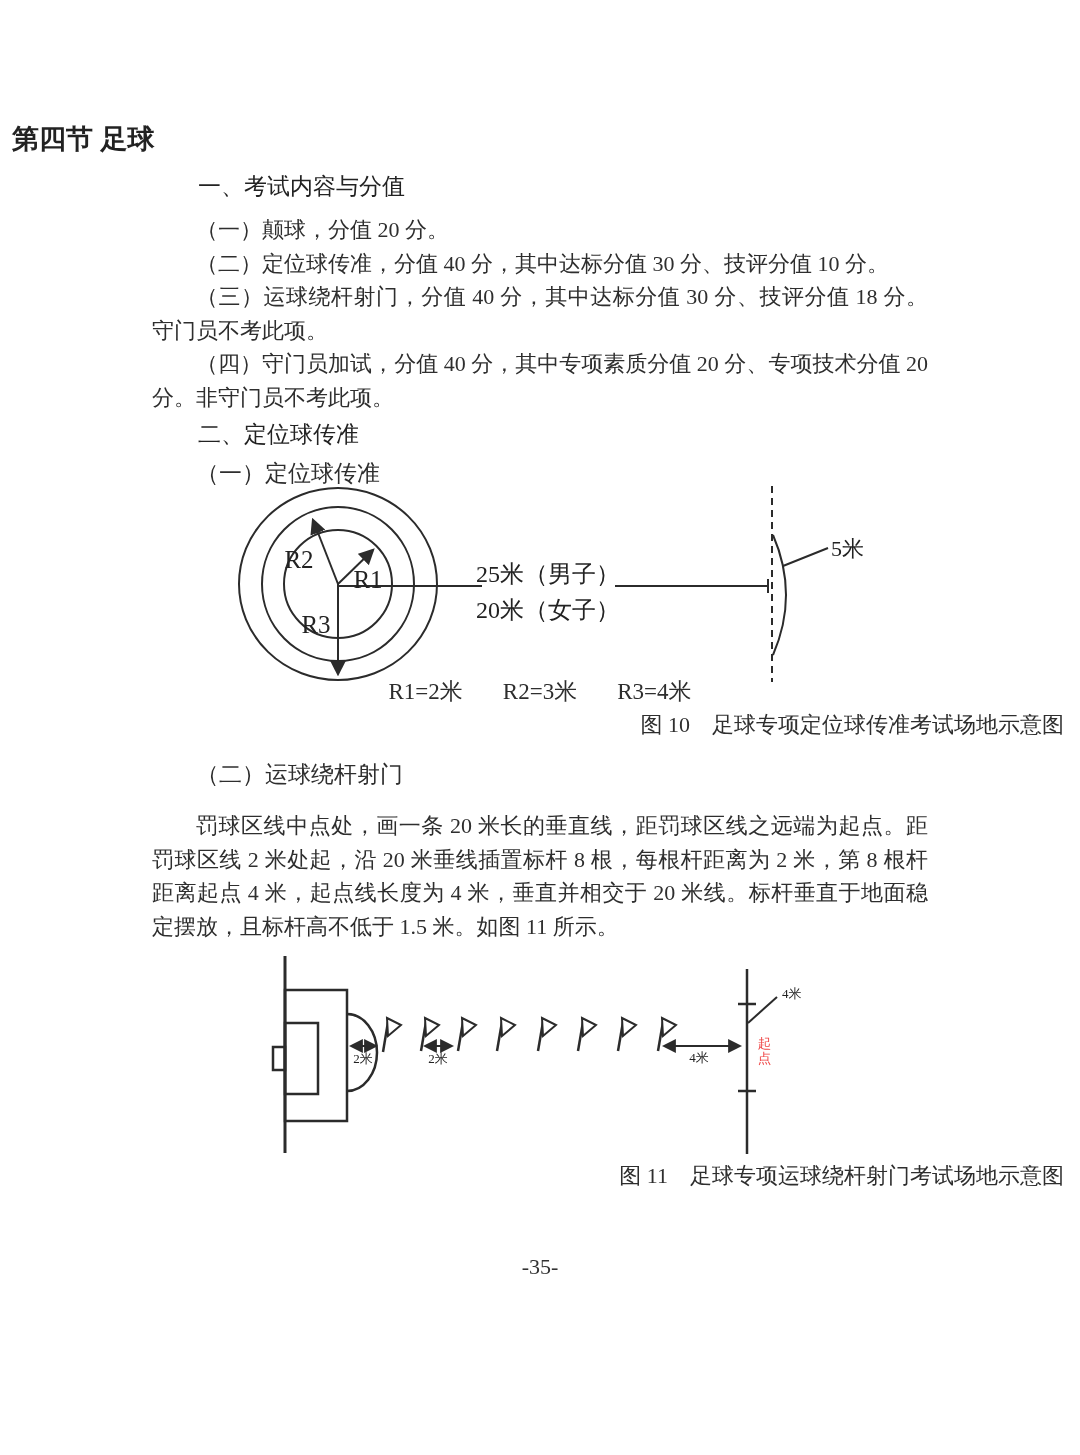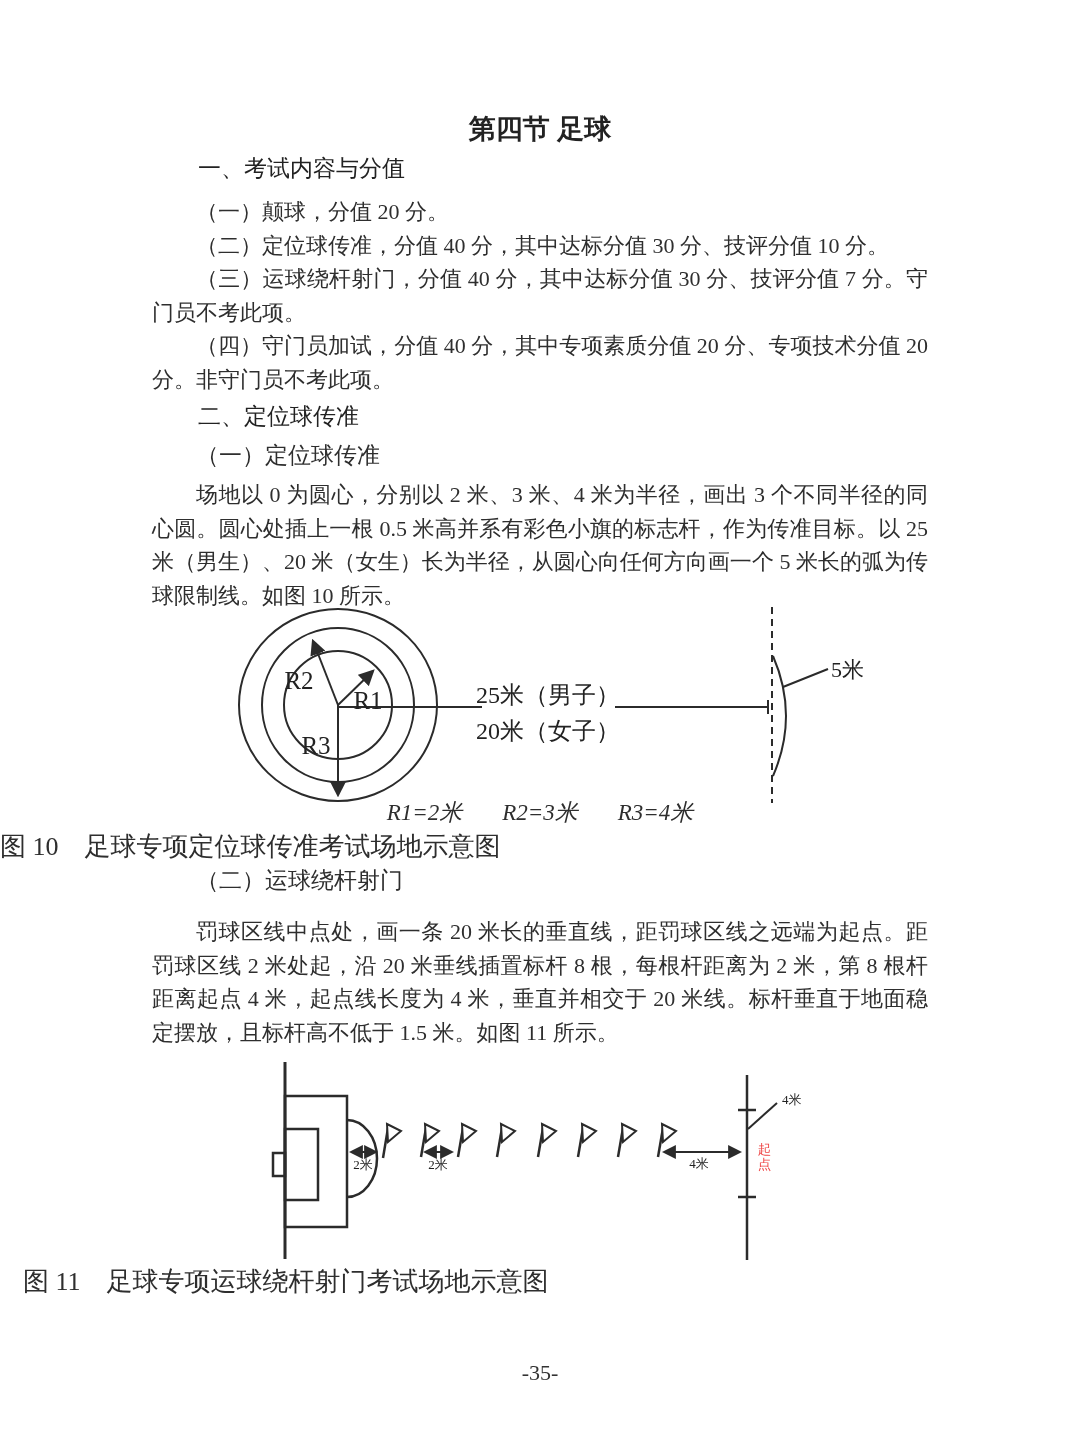--- a/index.html
+++ b/index.html
@@ -6,25 +6,24 @@
   .page {
     position: relative;
     width: 1080px;
     height: 1455px;
     background: #ffffff;
     overflow: hidden;
     color: #2e2e2e;
     font-family: "Liberation Serif", "DejaVu Serif", serif;
   }
   .doc-title {
-    margin: 2px;
+    margin: 12px;
     padding-top: 109px;
     height: 36px;
     line-height: 36px;
-    text-align: center;
     font-family: "Liberation Sans", "DejaVu Sans", sans-serif;
     font-weight: bold;
     font-size: 27px;
     color: #222;
   }
   .h-bold {
     margin: 0 152px;
     padding-left: 46px;
     font-family: "Liberation Sans", "DejaVu Sans", sans-serif;
     font-weight: normal;
@@ -58,26 +57,25 @@
   .fig11 { margin-top: 13px; }
   .fig-svg { display: block; margin-left: 150px; }
   .legend-row {
     margin-top: -7px;
     display: flex;
     justify-content: center;
     gap: 40px;
     font-size: 23px;
     line-height: 33.5px;
     color: #2e2e2e;
-    font-style: italic;
   }
   .caption {
-    margin: 0;
-    text-align: left;
-    font-size: 26px;
+    margin: 16px;
+    text-align: right;
+    font-size: 22px;
     line-height: 33.5px;
     color: #2e2e2e;
   }
   .cap10 { margin-top: 0; }
   .cap11 { margin-top: 3px; padding-left: 23px; }
   .h3b { margin-top: 0.5px; }
   .p6  { margin-top: 18px; }
   .start-point-label {
     position: absolute;
     left: 755px;
@@ -104,26 +102,25 @@
 </head>
 <body>
 
 <div class="page">
 
   <h1 class="doc-title">第四节 足球</h1>
 
   <h2 class="h-bold mt4">一、考试内容与分值</h2>
   <p class="tx indent mt10">（一）颠球，分值 20 分。</p>
   <p class="tx indent">（二）定位球传准，分值 40 分，其中达标分值 30 分、技评分值 10 分。</p>
-  <p class="tx indent">（三）运球绕杆射门，分值 40 分，其中达标分值 30 分、技评分值 7 分。守门员不考此项。</p>
+  <p class="tx indent">（三）运球绕杆射门，分值 40 分，其中达标分值 30 分、技评分值 18 分。守门员不考此项。</p>
   <p class="tx indent">（四）守门员加试，分值 40 分，其中专项素质分值 20 分、专项技术分值 20 分。非守门员不考此项。</p>
 
   <h2 class="h-bold mt3">二、定位球传准</h2>
   <h3 class="h-kai mt6">（一）定位球传准</h3>
-  <p class="tx indent mt55">场地以 0 为圆心，分别以 2 米、3 米、4 米为半径，画出 3 个不同半径的同心圆。圆心处插上一根 0.5 米高并系有彩色小旗的标志杆，作为传准目标。以 25 米（男生）、20 米（女生）长为半径，从圆心向任何方向画一个 5 米长的弧为传球限制线。如图 10 所示。</p>
 
   <figure class="fig fig10">
     <svg class="fig-svg" width="780" height="200" viewBox="0 0 780 200">
       <defs>
         <marker id="ahA" viewBox="0 0 10 10" refX="8.5" refY="5" markerWidth="8" markerHeight="8" orient="auto-start-reverse">
           <path d="M0,0 L10,5 L0,10 z" fill="#2b2b2b"></path>
         </marker>
       </defs>
       <g stroke="#2b2b2b" stroke-width="2" fill="none">
         <ellipse cx="188" cy="102" rx="99" ry="96"></ellipse>

